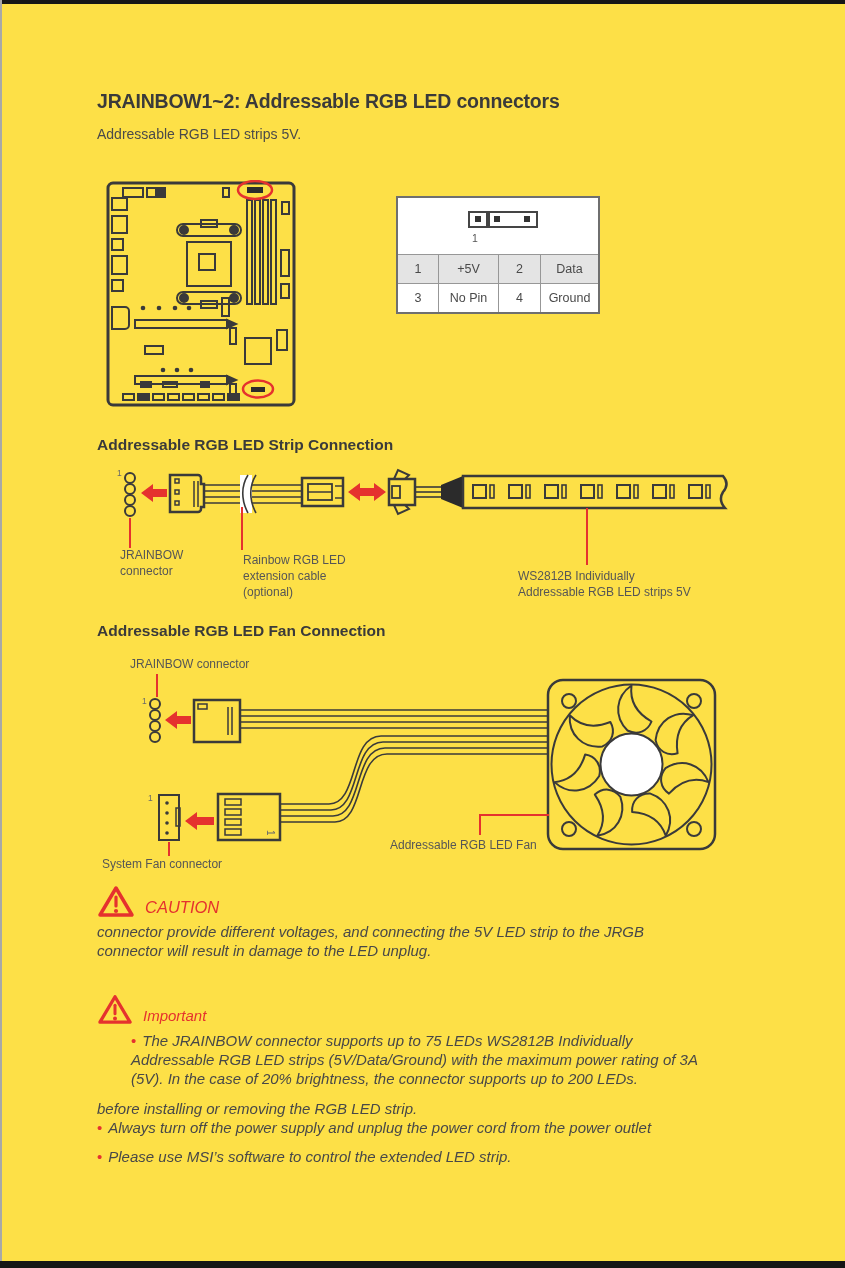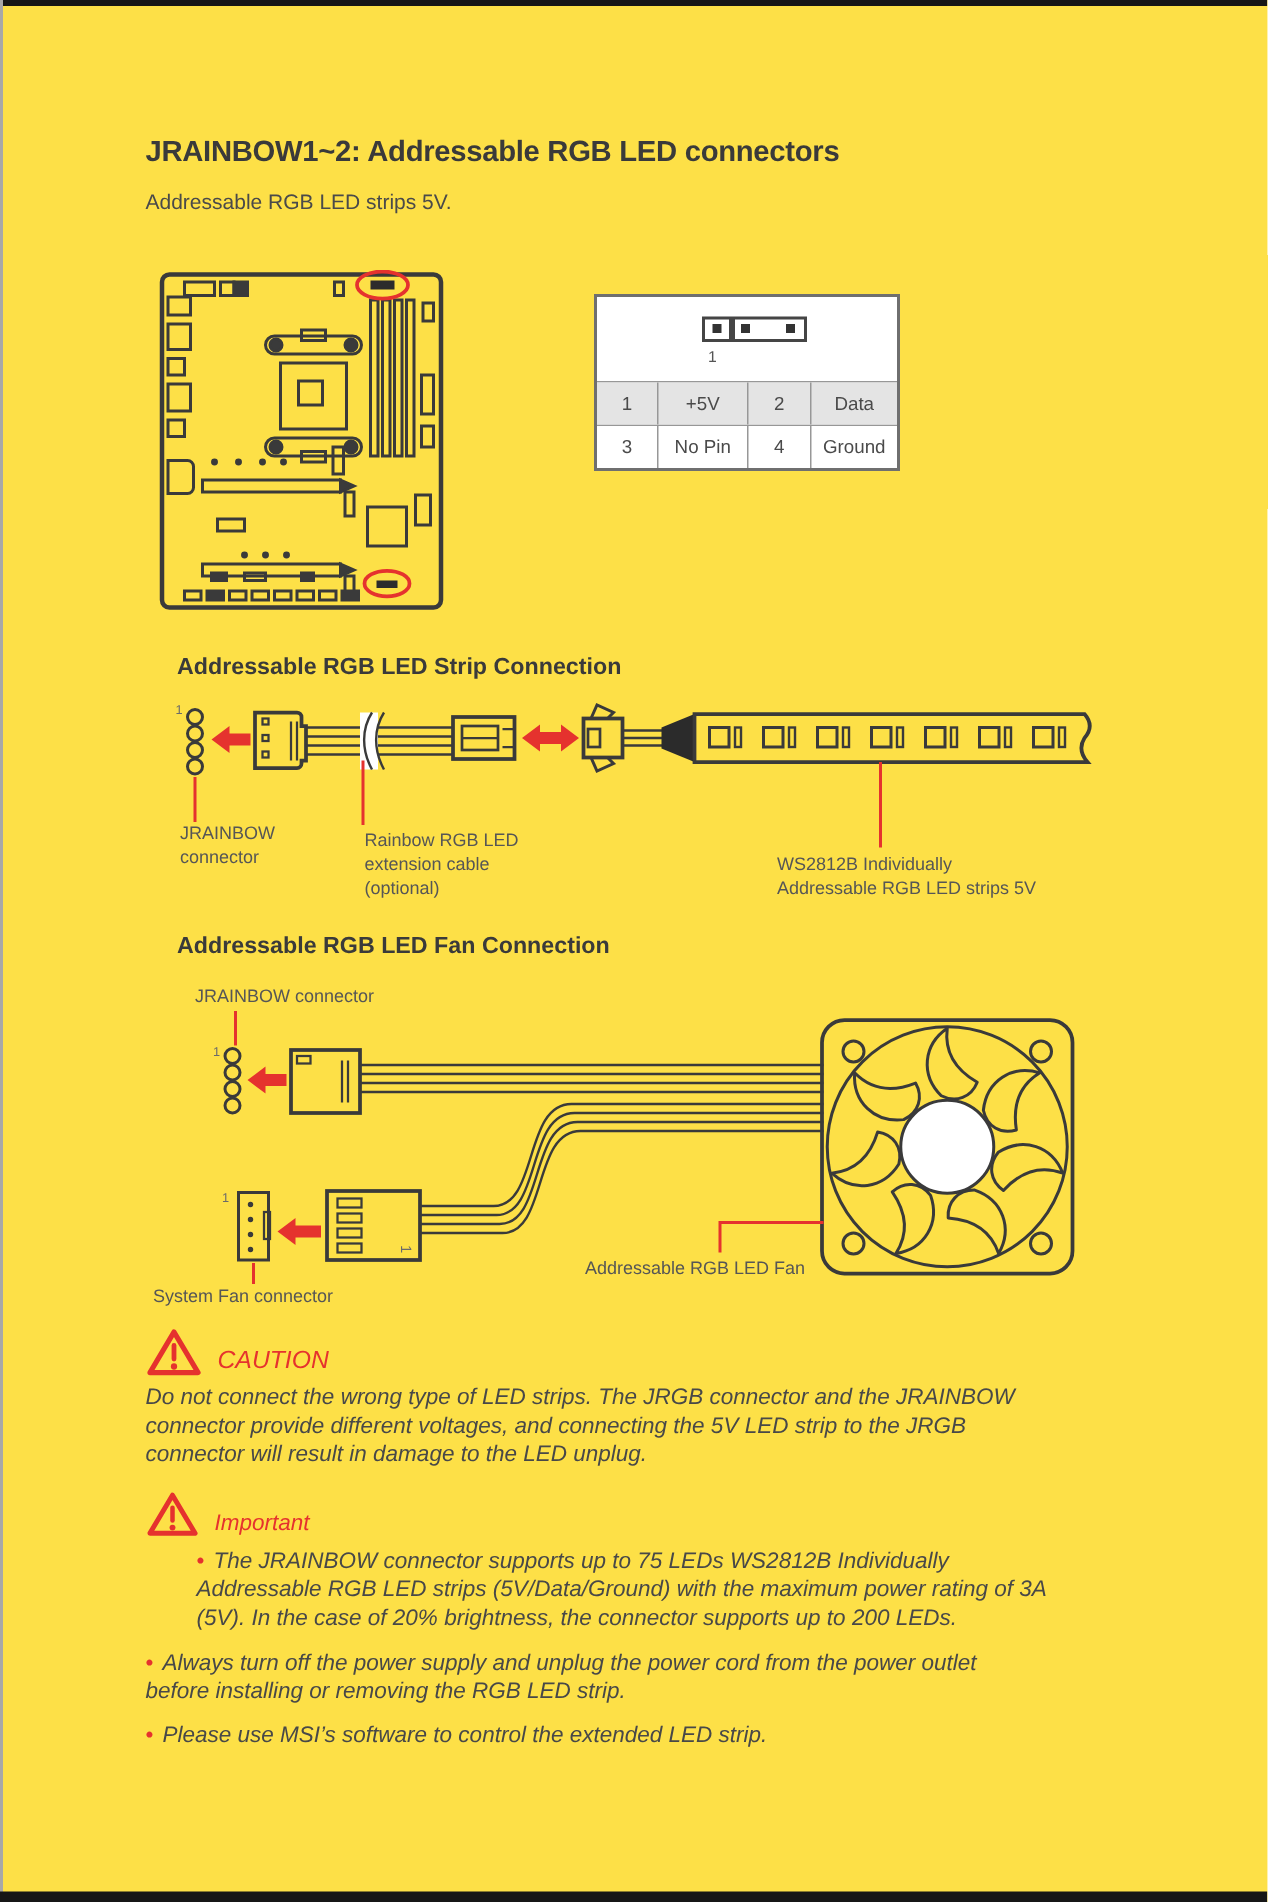--- a/index.html
+++ b/index.html
@@ -6,21 +6,21 @@
   .page{position:relative;width:845px;height:1268px;background:#fde047;overflow:hidden;
         font-family:"Liberation Sans", sans-serif;color:#4a4a4a;}
   .abs{position:absolute;}
   
   .edge-top{left:0;top:0;width:845px;height:4px;background:#161616;}
   .edge-bottom{left:0;top:1261px;width:845px;height:7px;background:#161616;}
   .edge-left{left:0;top:0;width:2px;height:1268px;background:#a8a8a8;}
   
   .title{left:97px;top:90px;font-size:19.5px;font-weight:bold;color:#3a3a3a;letter-spacing:-0.2px;}
   .intro{left:97px;top:125px;font-size:14px;line-height:18px;color:#4a4a4a;}
-  .h2{font-size:15.5px;font-weight:bold;color:#3a3a3a;margin-left:21px;}
+  .h2{font-size:15.5px;font-weight:bold;color:#3a3a3a;}
   .h2-strip{left:97px;top:436px;}
   .h2-fan{left:97px;top:622px;}
   
   .pin-table{left:396px;top:196px;width:200px;border:2px solid #6f6f6f;background:#fff;}
   .pt-conn{position:relative;height:56px;background:#fff;}
   .pt-box{position:absolute;border:2px solid #454545;background:#fff;}
   .pt-pin{position:absolute;width:6px;height:6px;background:#333;}
   .pt-pinlabel{position:absolute;left:74px;top:34px;font-size:10.5px;color:#555;}
   .pt-row{display:flex;height:28px;border-top:1.5px solid #979797;}
   .pt-cell{display:flex;align-items:center;justify-content:center;font-size:12.5px;color:#4a4a4a;border-left:1.5px solid #979797;box-sizing:border-box;}
@@ -343,41 +343,40 @@
 
   <div class="abs warn-row warn-caution">
     <svg width="38" height="34" viewBox="0 0 38 34">
       <path d="M19,4 L35,31 H3 Z" fill="none" stroke="#e5322e" stroke-width="3.5" stroke-linejoin="round"></path>
       <line x1="19" y1="13" x2="19" y2="22" stroke="#e5322e" stroke-width="3.2" stroke-linecap="round"></line>
       <circle cx="19" cy="27" r="2.1" fill="#e5322e"></circle>
     </svg>
     <span class="warn-label warn-label-caution">CAUTION</span>
   </div>
   <div class="abs itext caution-text">
-    <div>Do not connect the wrong type of LED strips. The JRGB connector and the JRAINBOW</div>
     <div>connector provide different voltages, and connecting the 5V LED strip to the JRGB</div>
     <div>connector will result in damage to the LED unplug.</div>
   </div>
 
   <div class="abs warn-row warn-important">
     <svg width="36" height="32" viewBox="0 0 38 34">
       <path d="M19,4 L35,31 H3 Z" fill="none" stroke="#e5322e" stroke-width="3.5" stroke-linejoin="round"></path>
       <line x1="19" y1="13" x2="19" y2="22" stroke="#e5322e" stroke-width="3.2" stroke-linecap="round"></line>
       <circle cx="19" cy="27" r="2.1" fill="#e5322e"></circle>
     </svg>
     <span class="warn-label warn-label-important">Important</span>
   </div>
   <div class="abs itext imp-b1">
     <div><span class="red-bullet">•</span><span>The JRAINBOW connector supports up to 75 LEDs WS2812B Individually</span></div>
     <div>Addressable RGB LED strips (5V/Data/Ground) with the maximum power rating of 3A</div>
     <div>(5V). In the case of 20% brightness, the connector supports up to 200 LEDs.</div>
   </div>
   <div class="abs itext imp-b2">
+    <div>before installing or removing the RGB LED strip.</div>
     <div><span class="red-bullet">•</span><span>Always turn off the power supply and unplug the power cord from the power outlet</span></div>
-    <div>before installing or removing the RGB LED strip.</div>
   </div>
   <div class="abs itext imp-b3">
     <div><span class="red-bullet">•</span><span>Please use MSI’s software to control the extended LED strip.</span></div>
   </div>
 
 
   <div class="abs edge-bottom"></div>
 </div>
 
 </body></html>

